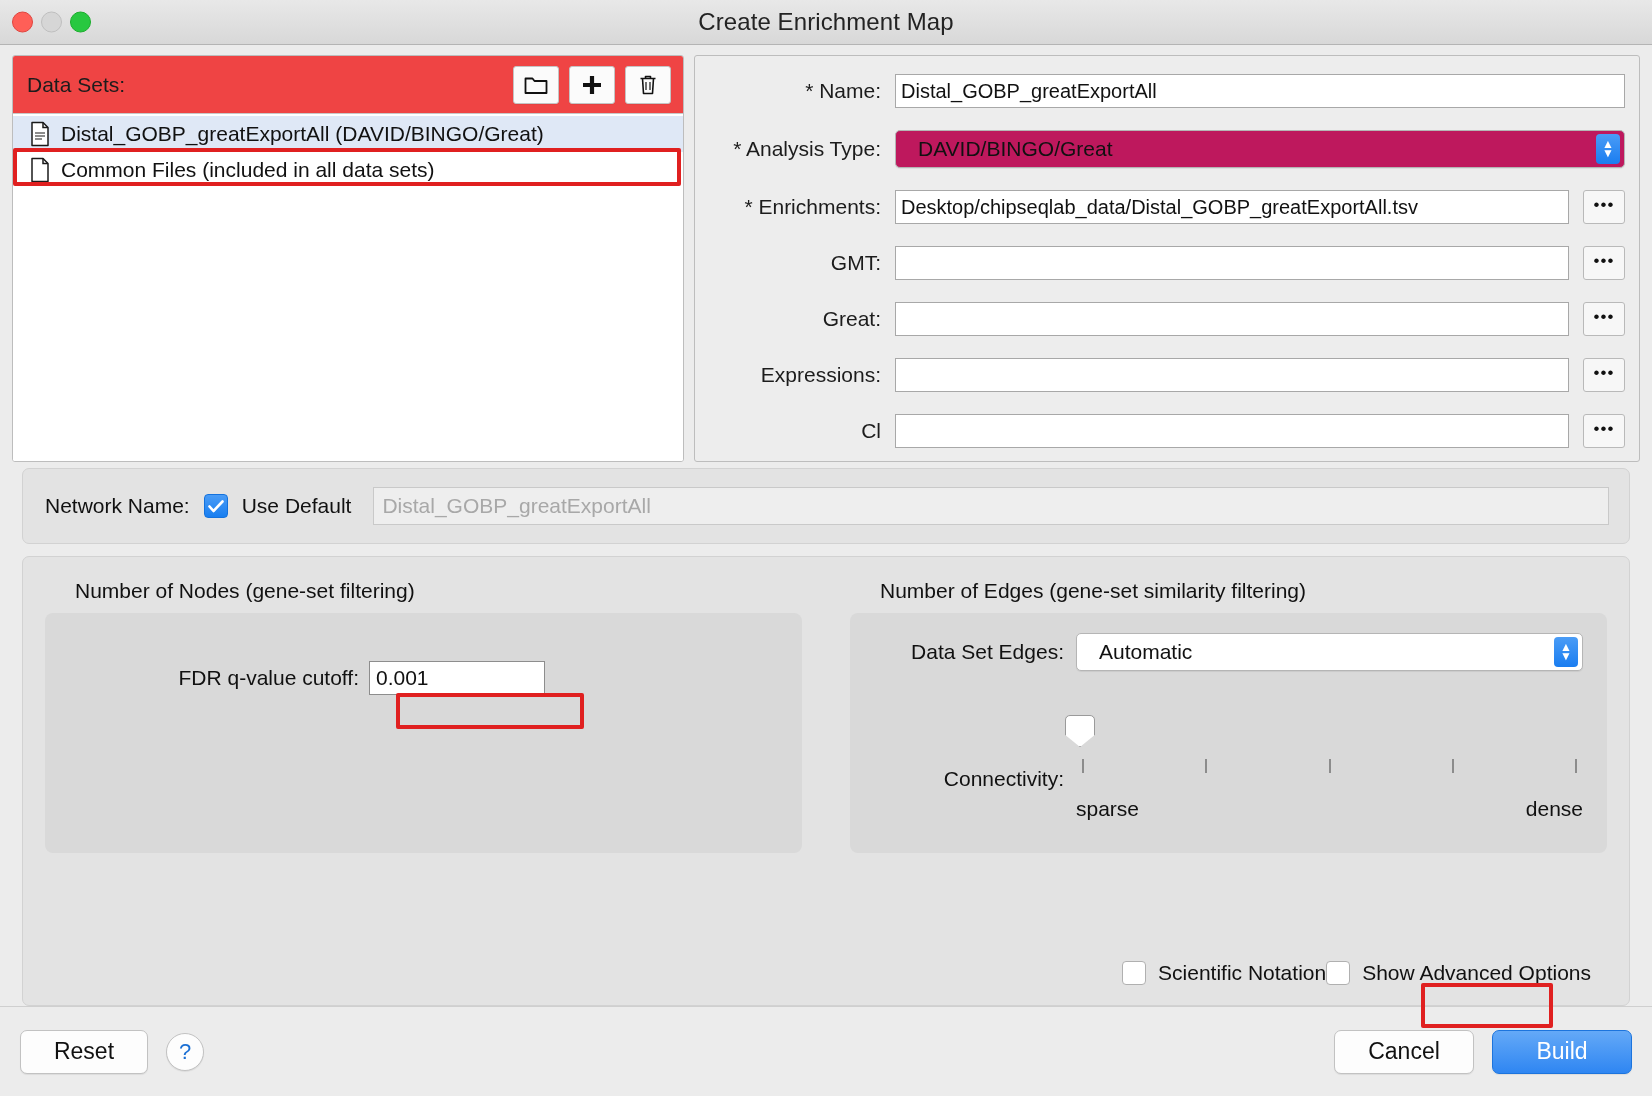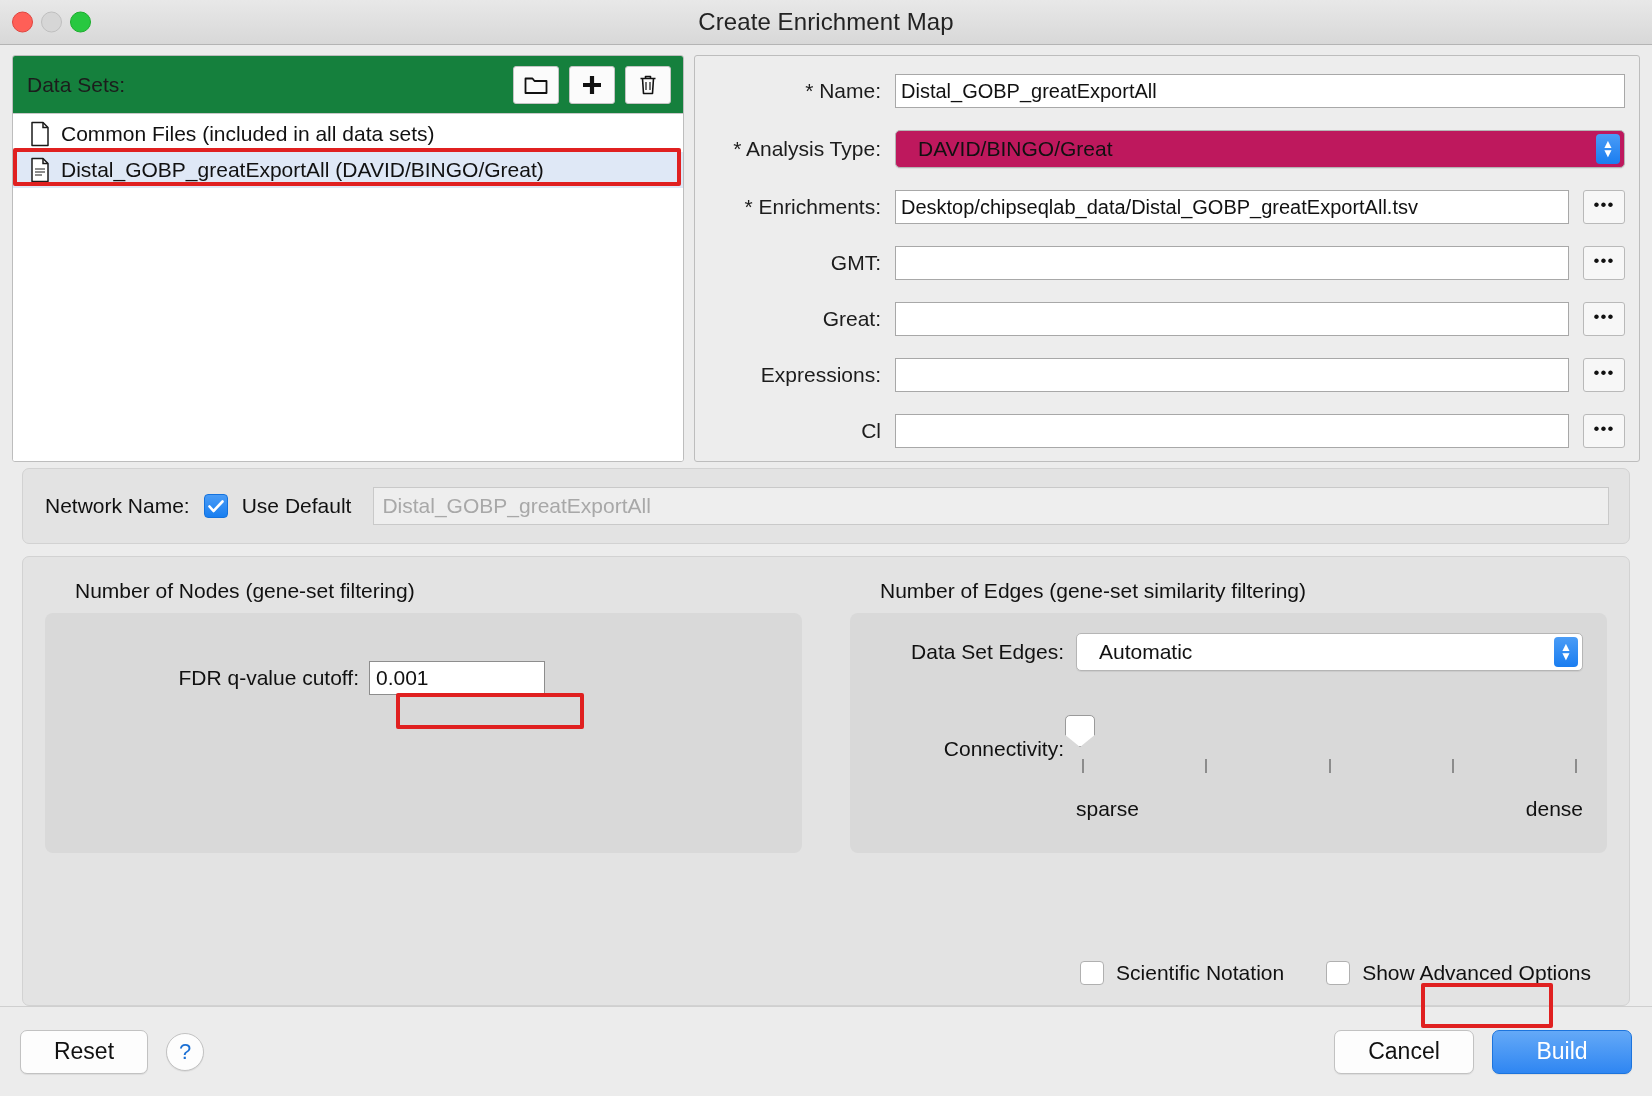--- a/index.html
+++ b/index.html
@@ -32,21 +32,21 @@
   
   .top-region { flex: none; height: 417px; display: flex; padding: 10px 12px 0 12px; gap: 10px; }
 
   
   .datasets-panel {
     width: 672px; flex: none; background: #fff;
     border: 1px solid #bdbdbd; border-radius: 3px;
     display: flex; flex-direction: column; overflow: hidden;
   }
   .datasets-header {
-    height: 58px; flex: none; background: #15803d; border-bottom: 1px solid #c8c8c8;
+    height: 58px; flex: none; background: #ef4444; border-bottom: 1px solid #c8c8c8;
     display: flex; align-items: center; padding: 0 12px 0 14px; gap: 10px;
   }
   .datasets-label { font-size: 21px; color: #1c1c1c; flex: 1; }
   .tool-btn {
     width: 46px; height: 38px; background: #fbfbfb;
     border: 1px solid #c4c4c4; border-radius: 3px;
     display: flex; align-items: center; justify-content: center;
     box-shadow: 0 1px 0 rgba(0,0,0,.04);
   }
   .tool-btn svg { display: block; }
@@ -134,36 +134,36 @@
     font-size: 21px; color: #111; padding: 0 6px; line-height: 32px; margin-left: 10px;
   }
   .edges-combo {
     flex: 1; height: 38px; background: #fff; border: 1px solid #b5b5b5; border-radius: 5px;
     display: flex; align-items: center; position: relative;
     font-size: 21px; color: #111; padding-left: 22px; margin-left: 12px;
     box-shadow: 0 1px 1px rgba(0,0,0,.07);
   }
 
   
-  .slider-row { display: flex; align-items: flex-start; margin-top: 48px; }
+  .slider-row { display: flex; align-items: center; margin-top: 48px; }
   .slider-area { flex: 1; position: relative; margin-left: 12px; padding-top: 10px; }
   .track { position: relative; height: 7px; background: #b0b0b0; border-radius: 4px; margin: 0 4px; }
   .thumb {
     position: absolute; left: 50%; top: -14px; transform: translateX(-50%);
     width: 30px; height: 32px; background: #fff;
     border: 1px solid #9a9a9a; border-radius: 5px 5px 3px 3px;
     clip-path: polygon(0 0, 100% 0, 100% 62%, 50% 100%, 0 62%);
     box-shadow: 0 1px 2px rgba(0,0,0,.2);
   }
   .ticks { display: flex; justify-content: space-between; margin: 12px 6px 0 6px; }
   .tick { width: 2px; height: 14px; background: #8c8c8c; }
   .endlabels { display: flex; justify-content: space-between; margin: 24px 0 0 0; padding: 0 0 0 0; }
   .endlabels span { font-size: 21px; color: #111; }
 
-  .bottom-checks { margin-top: auto; display: flex; justify-content: flex-end; align-items: center; gap: 42px; padding: 0 16px 20px 0; }
+  .bottom-checks { margin-top: auto; display: flex; justify-content: flex-end; align-items: center; padding: 0 16px 20px 0; }
   .check-item { display: flex; align-items: center; gap: 12px; font-size: 21px; color: #111; }
 
   
   .bottombar {
     flex: none; height: 90px; border-top: 1px solid #cfcfcf; background: #ececec;
     display: flex; align-items: center; padding: 16px 20px; gap: 18px;
   }
   .btn {
     height: 44px; background: #fdfdfd; border: 1px solid #c2c2c2; border-radius: 7px;
     font-size: 23px; color: #111; display: flex; align-items: center; justify-content: center;
@@ -229,39 +229,39 @@
           <span>
             <svg width="20" height="22" viewBox="0 0 20 22">
               <path d="M2.5 4.5h15M7.5 4.5V2.5h5v2M4.5 4.5l1 15h9l1-15" fill="none" stroke="#111" stroke-width="1.6" stroke-linejoin="round"></path>
               <path d="M8 8v8M12 8v8" stroke="#111" stroke-width="1.2"></path>
             </svg>
           </span>
         </div>
       </div>
 
       <div class="datasets-list">
-        <div class="ds-row">
-          <span class="ds-icon">
-            <svg width="22" height="26" viewBox="0 0 22 26">
-                <path d="M3 1.5h11l5 5v18H3z" fill="#fff" stroke="#1a1a1a" stroke-width="1.5" stroke-linejoin="round"></path>
-                <path d="M14 1.5v5h5" fill="none" stroke="#1a1a1a" stroke-width="1.5"></path>
-              </svg>
-          </span>
-          <span>Common Files (included in all data sets)</span>
-        </div>
-
         <div class="ds-row selected">
           <span class="ds-icon">
             <svg width="22" height="26" viewBox="0 0 22 26">
                 <path d="M3 1.5h11l5 5v18H3z" fill="#fff" stroke="#1a1a1a" stroke-width="1.5" stroke-linejoin="round"></path>
                 <path d="M14 1.5v5h5" fill="none" stroke="#1a1a1a" stroke-width="1.5"></path>
                 <path d="M6 12h10M6 15h10M6 18h7" stroke="#1a1a1a" stroke-width="1.2"></path>
               </svg>
           </span>
           <span>Distal_GOBP_greatExportAll  (DAVID/BINGO/Great)</span>
+        </div>
+
+        <div class="ds-row">
+          <span class="ds-icon">
+            <svg width="22" height="26" viewBox="0 0 22 26">
+                <path d="M3 1.5h11l5 5v18H3z" fill="#fff" stroke="#1a1a1a" stroke-width="1.5" stroke-linejoin="round"></path>
+                <path d="M14 1.5v5h5" fill="none" stroke="#1a1a1a" stroke-width="1.5"></path>
+              </svg>
+          </span>
+          <span>Common Files (included in all data sets)</span>
         </div>
       </div>
     </div>
 
     <div class="form-panel">
       <div class="form-inner">
 
         <div class="form-row">
           <div class="form-label">* Name:</div>
           <div class="txt">Distal_GOBP_greatExportAll</div>

